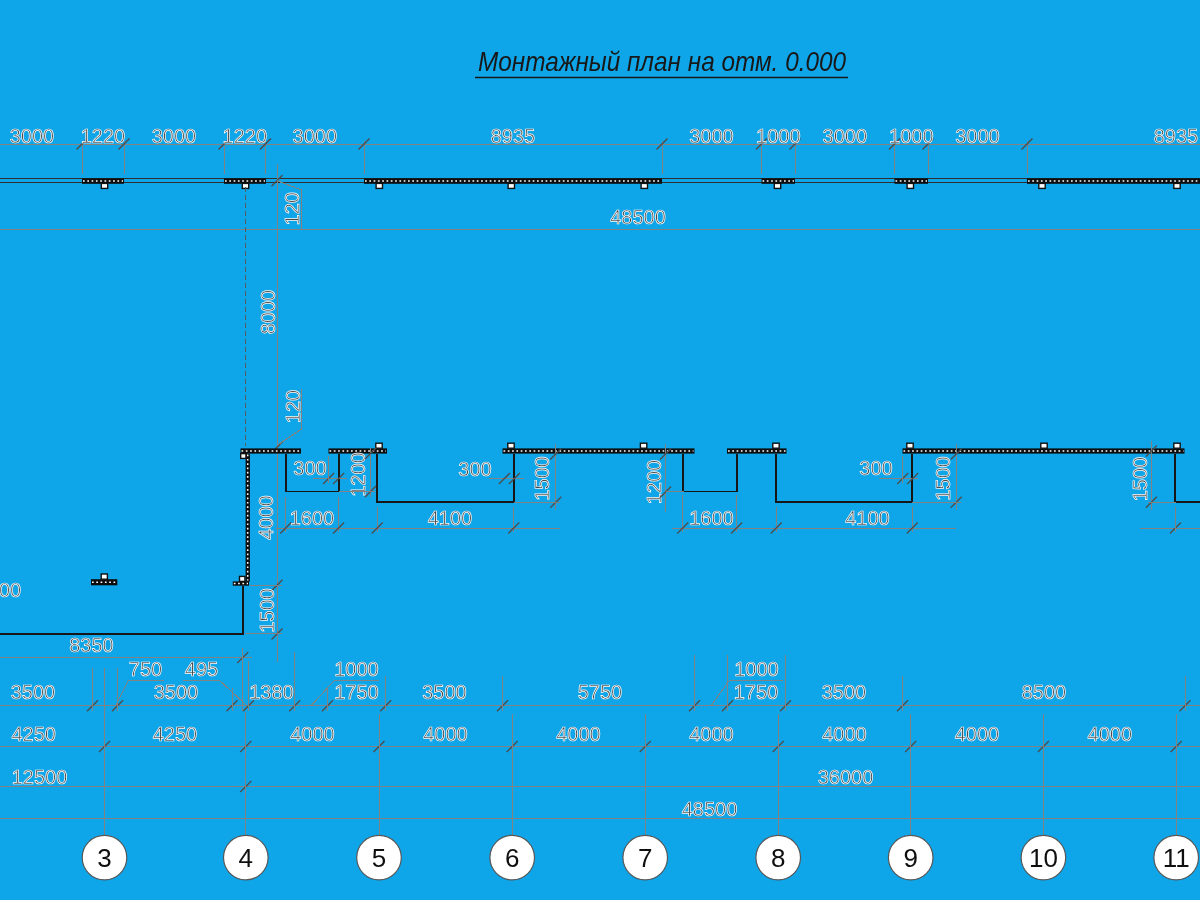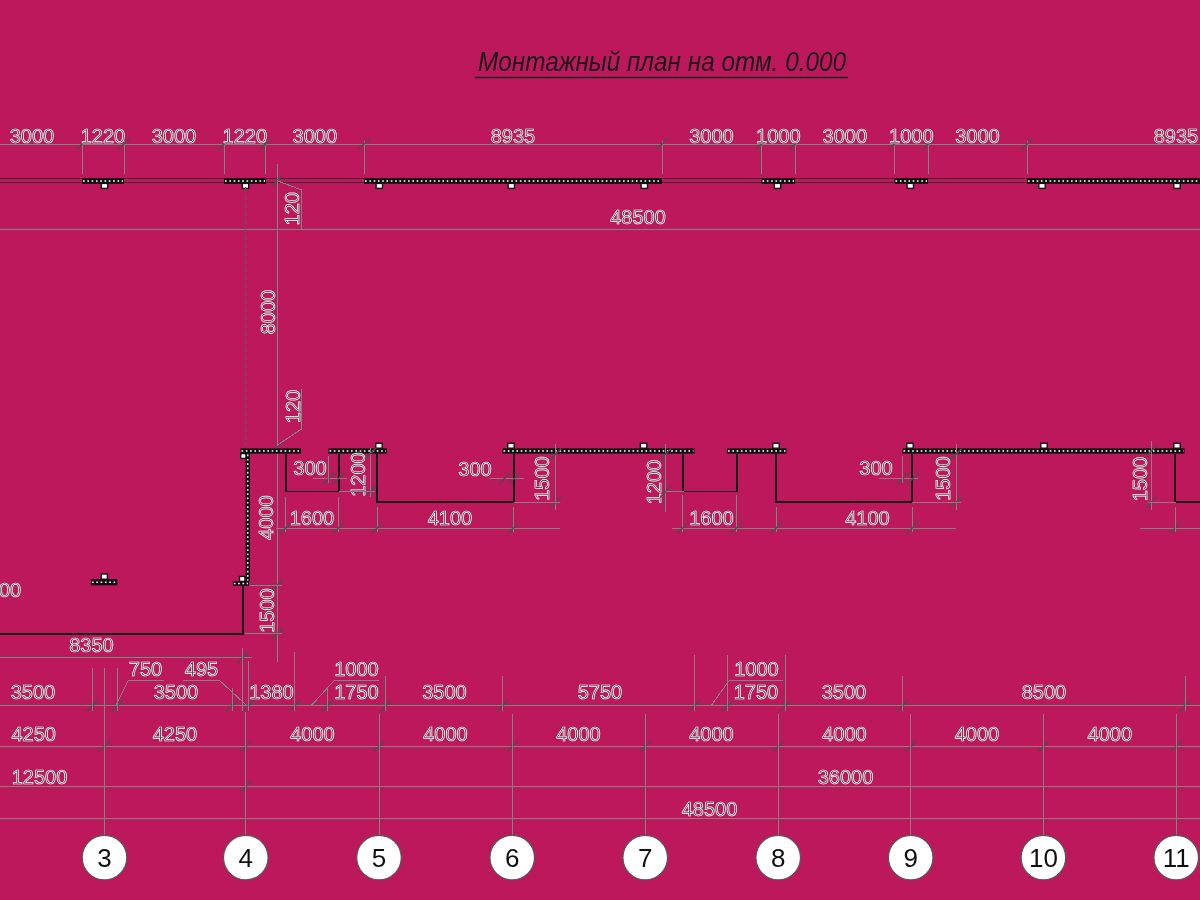--- a/index.html
+++ b/index.html
@@ -1,15 +1,15 @@
 <!DOCTYPE html>
 <html><head><meta charset="utf-8">
 <style>
 html,body{margin:0;padding:0;background:#ffffff;}
-.wrap{width:1200px;height:900px;position:relative;background:#be185d;overflow:hidden;}
+.wrap{width:1200px;height:900px;position:relative;background:#0ea5e9;overflow:hidden;}
 text{font-family:"Liberation Sans",sans-serif;}
 .dt{font-size:20px;fill:#4a4a4a;stroke:#ffffff;stroke-width:0.7;text-anchor:middle;}
 .dl{stroke:#828282;stroke-width:1;shape-rendering:crispEdges;}
 .tk{stroke:#4d4d4d;stroke-width:1.35;}
 .wl{stroke:#2e2e2e;stroke-width:1.1;shape-rendering:crispEdges;}
 .pn{fill:#0d0d0d;}
 .ph{stroke:#ffffff;stroke-width:1.5;stroke-dasharray:1.7 2.6;fill:none;}
 .mk{fill:#ffffff;stroke:#111111;stroke-width:1.4;}
 .rc{stroke:#161616;stroke-width:1.9;fill:none;shape-rendering:crispEdges;}
 .th{stroke:#161616;stroke-width:2.3;fill:none;shape-rendering:crispEdges;}

